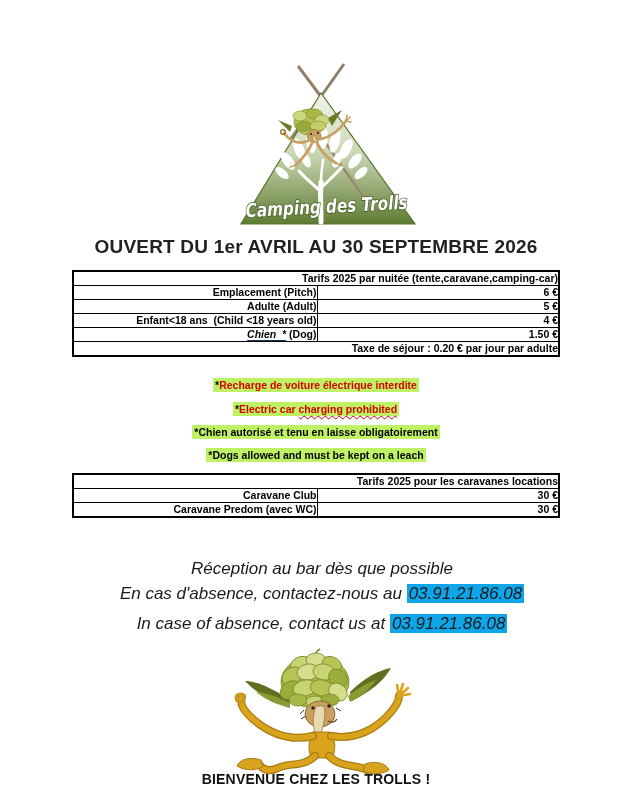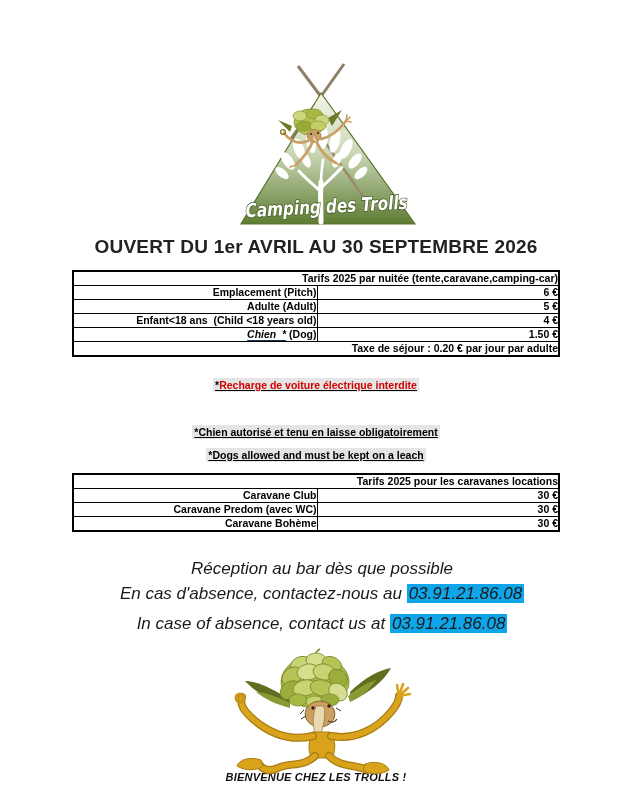--- a/index.html
+++ b/index.html
@@ -42,21 +42,21 @@
     text-decoration: underline; text-decoration-color: #17365d;
     text-underline-offset: 2px;
     font-style: italic;
   }
 
   
   .note {
     position: absolute; left: 0; width: 632px; text-align: center;
     font-size: 10.5px; font-weight: bold; line-height: 14px;
   }
-  .note .hl { background: #e5e5e5; padding: 1px 2px; text-decoration: underline; }
+  .note .hl { background: #bef264; padding: 1px 2px; }
   .note .red { color: #d40000; }
   .note .blk { color: #000; }
   #note1 { top: 378px; }
   #note2 { top: 402px; }
   #note3 { top: 425px; text-align: center; }
   #note4 { top: 448px; }
 
   
   .contact {
     position: absolute; left: 0; width: 632px; text-align: center;
@@ -64,21 +64,21 @@
   }
   #contact1 { top: 559px; }
   #contact2 { top: 584px; }
   #contact3 { top: 614px; }
   .phone { background: #0ea5e9; padding: 0 2px; }
 
   
   #troll { position: absolute; left: 200px; top: 648px; width: 232px; height: 130px; z-index: 2; }
   #banner {
     position: absolute; top: 771px; left: 0; width: 632px; text-align: center;
-    font-size: 11px; font-weight: bold; font-style: italic; color: #111;
+    font-size: 14px; font-weight: bold; color: #111;
     letter-spacing: 0.2px; z-index: 1;
   }
 </style>
 </head>
 <body>
 
 <div class="page">
 
   <div id="logo">
     <svg width="182" height="170" viewBox="0 0 182 170">
@@ -178,20 +178,23 @@
       </tr>
       <tr>
         <td colspan="2">Taxe de séjour : 0.20 € par jour par adulte</td>
       </tr>
     </tbody>
   </table>
 
   <div class="note" id="note1">
     <span class="hl"><span class="blk">*</span><span class="red">Recharge de voiture électrique interdite</span></span>
   </div>
+  <div class="note" id="note2">
+    <span class="hl"><span class="blk">*</span><span class="red">Electric car </span><span class="red wavy">charging prohibited</span></span>
+  </div>
   <div class="note" id="note3">
     <span class="hl blk">*Chien autorisé et tenu en laisse obligatoirement</span>
   </div>
   <div class="note" id="note4">
     <span class="hl blk">*Dogs allowed and must be kept on a leach</span>
   </div>
 
   <table class="tariff" id="table2">
     <colgroup>
         <col style="width:244px">
@@ -200,24 +203,20 @@
     <tbody>
       <tr>
         <th colspan="2">Tarifs 2025 pour les caravanes locations</th>
       </tr>
       <tr>
         <td>Caravane Club</td>
         <td>30 €</td>
       </tr>
       <tr>
         <td>Caravane Predom (avec WC)</td>
-        <td>30 €</td>
-      </tr>
-      <tr>
-        <td>Caravane Bohème</td>
         <td>30 €</td>
       </tr>
     </tbody>
   </table>
 
   <div class="contact" id="contact1">Réception au bar dès que possible</div>
   <div class="contact" id="contact2">
     <span>En cas d'absence, contactez-nous au </span><span class="phone">03.91.21.86.08</span>
   </div>
   <div class="contact" id="contact3">

